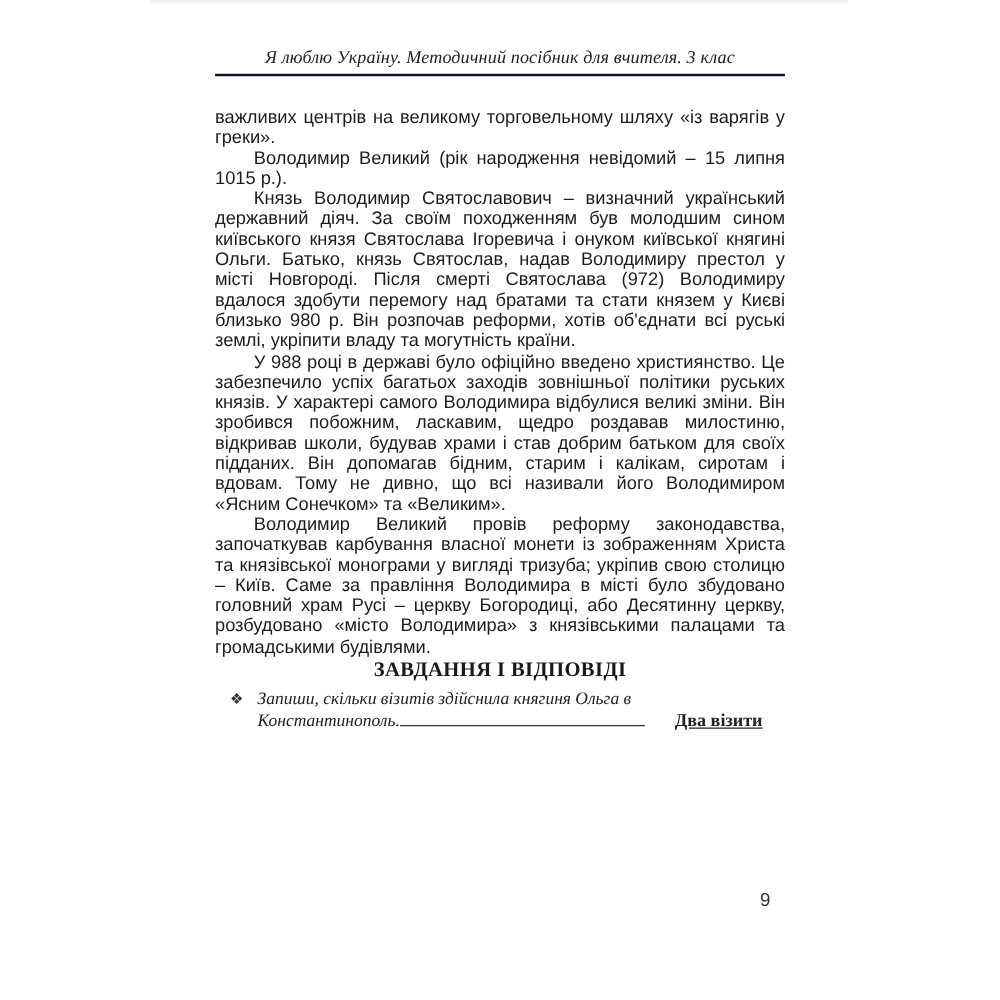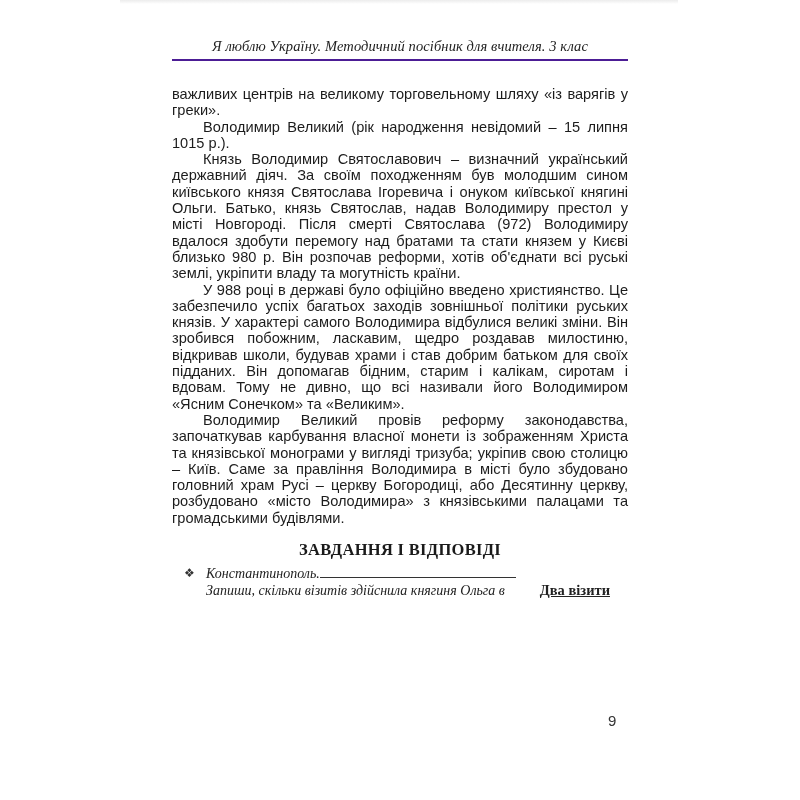--- a/index.html
+++ b/index.html
@@ -9,34 +9,34 @@
   }
   .topband {
     position: absolute; left: 120px; top: 0; width: 558px; height: 4px;
     background: linear-gradient(#ececec, #ffffff);
   }
   .page {
     position: absolute; left: 172px; top: 38px; width: 456px;
   }
   .running-head {
     font-family: "Liberation Serif", serif; font-style: italic; font-size: 14.5px;
-    text-align: center; padding-bottom: 4px; border-bottom: 2px solid #4c1d95; color: #222;
+    text-align: center; padding-bottom: 4px; border-bottom: 2px solid #0f172a; color: #222;
     letter-spacing: 0.1px;
   }
   .body {
     margin-top: 25px; font-size: 14.6px; line-height: 16.3px; text-align: justify; color: #1c1c1c;
   }
   .body p { margin: 0; }
   .indent { text-indent: 31px; }
   .heading {
     font-weight: bold; font-size: 15.5px; text-align: center; margin: 13px 0 8px 0;
   }
   .tasks-title {
     font-family: "Liberation Serif", serif; font-weight: bold; font-size: 16.5px;
-    text-align: center; margin-top: 14px; letter-spacing: 0.3px;
+    text-align: center; letter-spacing: 0.3px;
   }
   .task {
     position: relative; margin-top: 5px; padding-left: 34px;
     font-family: "Liberation Serif", serif; font-style: italic; font-size: 14px; line-height: 17px; color: #222;
   }
   .bullet {
     position: absolute; left: 12px; top: 0; font-style: normal; font-size: 12px; color: #333;
   }
   .blank { display: inline-block; width: 196px; border-bottom: 1px solid #333; height: 12px; vertical-align: baseline; }
   .answer {
@@ -60,19 +60,19 @@
     <p class="indent">Володимир Великий (рік народження невідомий – 15 липня 1015 р.).</p>
     <p class="indent">Князь Володимир Святославович – визначний український державний діяч. За своїм походженням був молодшим сином київського князя Святослава Ігоревича і онуком київської княгині Ольги. Батько, князь Святослав, надав Володимиру престол у місті Новгороді. Після смерті Святослава (972) Володимиру вдалося здобути перемогу над братами та стати князем у Києві близько 980 р. Він розпочав реформи, хотів об'єднати всі руські землі, укріпити владу та могутність країни.</p>
     <p class="indent">У 988 році в державі було офіційно введено християнство. Це забезпечило успіх багатьох заходів зовнішньої політики руських князів. У характері самого Володимира відбулися великі зміни. Він зробився побожним, ласкавим, щедро роздавав милостиню, відкривав школи, будував храми і став добрим батьком для своїх підданих. Він допомагав бідним, старим і калікам, сиротам і вдовам. Тому не дивно, що всі називали його Володимиром «Ясним Сонечком» та «Великим».</p>
     <p class="indent">Володимир Великий провів реформу законодавства, започаткував карбування власної монети із зображенням Христа та князівської монограми у вигляді тризуба; укріпив свою столицю – Київ. Саме за правління Володимира в місті було збудовано головний храм Русі – церкву Богородиці, або Десятинну церкву, розбудовано «місто Володимира» з князівськими палацами та громадськими будівлями.</p>
   </div>
 
   <div class="tasks-title">ЗАВДАННЯ І ВІДПОВІДІ</div>
 
   <div class="task">
     <span class="bullet">❖</span>
+    <div>Запиши, скільки візитів здійснила княгиня Ольга в</div>
     <div><span>Константинополь.</span><span class="blank"></span></div>
-    <div>Запиши, скільки візитів здійснила княгиня Ольга в</div>
     <span class="answer">Два візити</span>
   </div>
 </div>
 
 <div class="page-number">9</div>
 
 </body></html>

